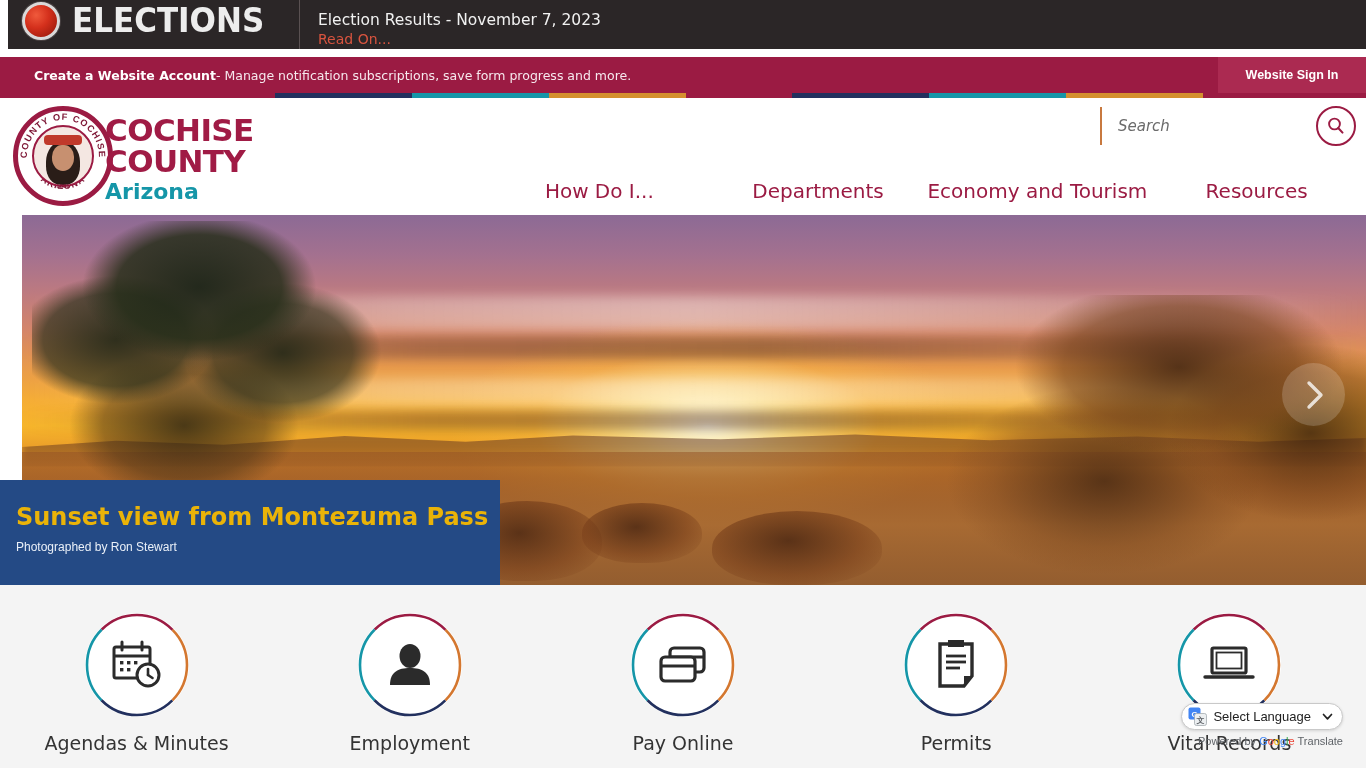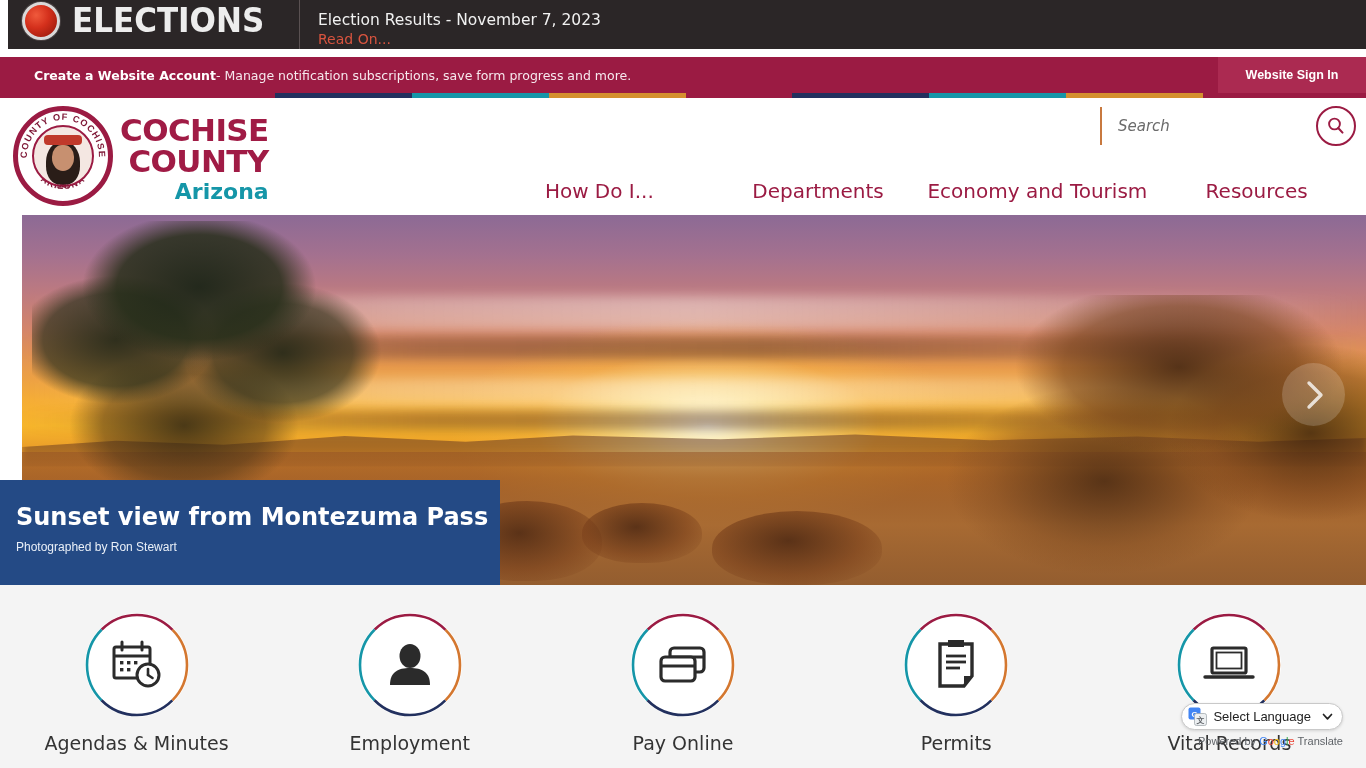--- a/index.html
+++ b/index.html
@@ -141,21 +141,21 @@
     font-family: "Liberation Sans", sans-serif;
     font-size: 9.2px; font-weight: bold; fill: #7d1635;
     letter-spacing: 1.1px;
   }
   #seal-year {
     position: absolute; left: 50%; transform: translateX(-50%);
     bottom: 12px; font-size: 6px; font-weight: bold; color: #7d1635;
     font-family: "Liberation Sans", sans-serif;
   }
 
-  #wordmark { position: absolute; left: 120px; top: 17px; text-align: right; }
+  #wordmark { position: absolute; left: 105px; top: 17px; }
   .wm-line {
     font-family: "DejaVu Sans", sans-serif;
     font-weight: bold;
     color: #a01b45;
     font-size: 31px;
     line-height: 31px;
     letter-spacing: -0.6px;
   }
   #wm-arizona {
     font-family: "DejaVu Sans", sans-serif;
@@ -277,21 +277,21 @@
       radial-gradient(ellipse 170px 105px at 84% 46%, rgba(58,32,14,0.84) 0%, rgba(118,66,28,0.52) 58%, rgba(120,70,30,0) 84%),
       radial-gradient(ellipse 185px 110px at 40% 62%, rgba(66,38,18,0.78) 0%, rgba(128,76,34,0.45) 60%, rgba(120,70,30,0) 85%);
   }
   #hero-caption {
     position: absolute; left: 0; top: 265px;
     width: 500px; height: 105px;
     background: #244a85;
     padding: 22px 0 0 16px;
   }
   #caption-title {
-    color: #ffffff; font-weight: bold;
+    color: #eab308; font-weight: bold;
     font-family: "DejaVu Sans", sans-serif;
     font-size: 24px; line-height: 30px;
   }
   #caption-sub {
     color: #eaf0f8;
     font-family: "Liberation Sans", sans-serif;
     font-size: 12px; line-height: 30px;
   }
   #hero-next {
     position: absolute; right: 21px; top: 148px;

